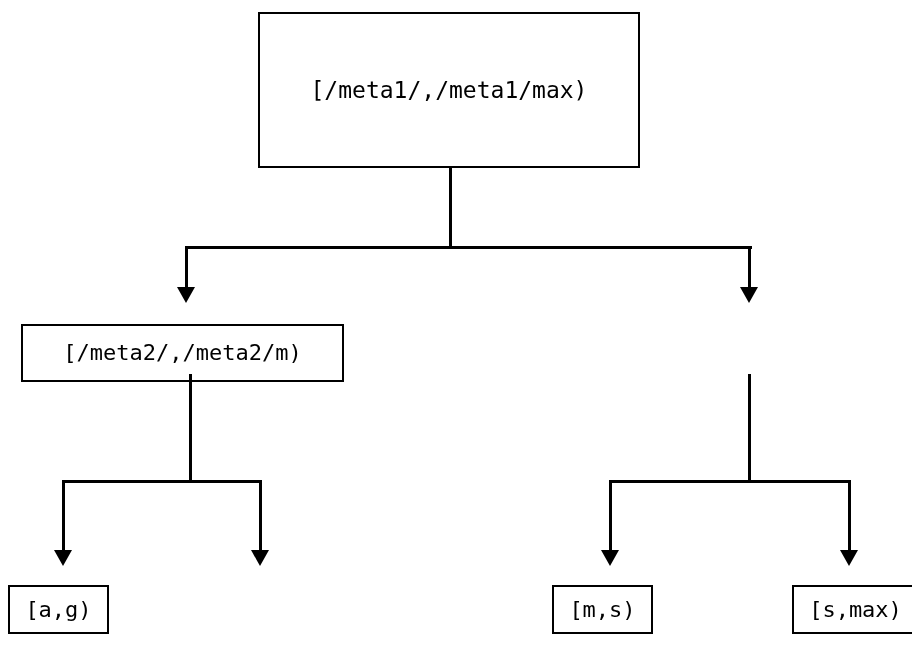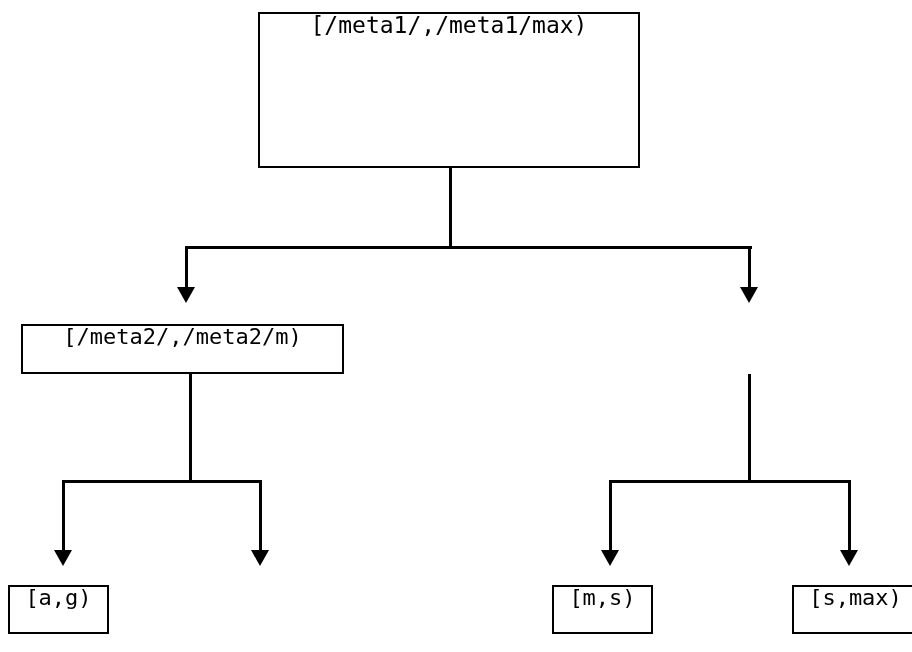--- a/index.html
+++ b/index.html
@@ -16,32 +16,32 @@
     overflow: hidden;
     font-family: "DejaVu Sans Mono", "Liberation Mono", monospace;
   }
   
   .node {
     position: absolute;
     box-sizing: border-box;
     border: 2px solid #000000;
     background: #ffffff;
     display: flex;
-    align-items: flex-start;
+    align-items: center;
     justify-content: center;
     color: #000000;
     white-space: pre;
   }
   .node .node-label {
     display: block;
     line-height: 1;
     letter-spacing: 0px;
   }
   .node-root      { left: 258px; top: 12px;  width: 382px; height: 156px; font-size: 23px; }
-  .node-mid       { top: 324px;  height: 50px; font-size: 22px; }
+  .node-mid       { top: 324px;  height: 58px; font-size: 22px; }
   .node-mid-left  { left: 21px;  width: 323px; }
   .node-mid-right { left: 579px; width: 323px; }
   .node-leaf      { top: 585px;  height: 49px; font-size: 22px; }
   .node-leaf-1    { left: 8px;   width: 101px; }
   .node-leaf-2    { left: 203px; width: 101px; }
   .node-leaf-3    { left: 552px; width: 101px; }
   .node-leaf-4    { left: 776px; width: 127px; margin-left: 16px; }
 
   
   .conn {

